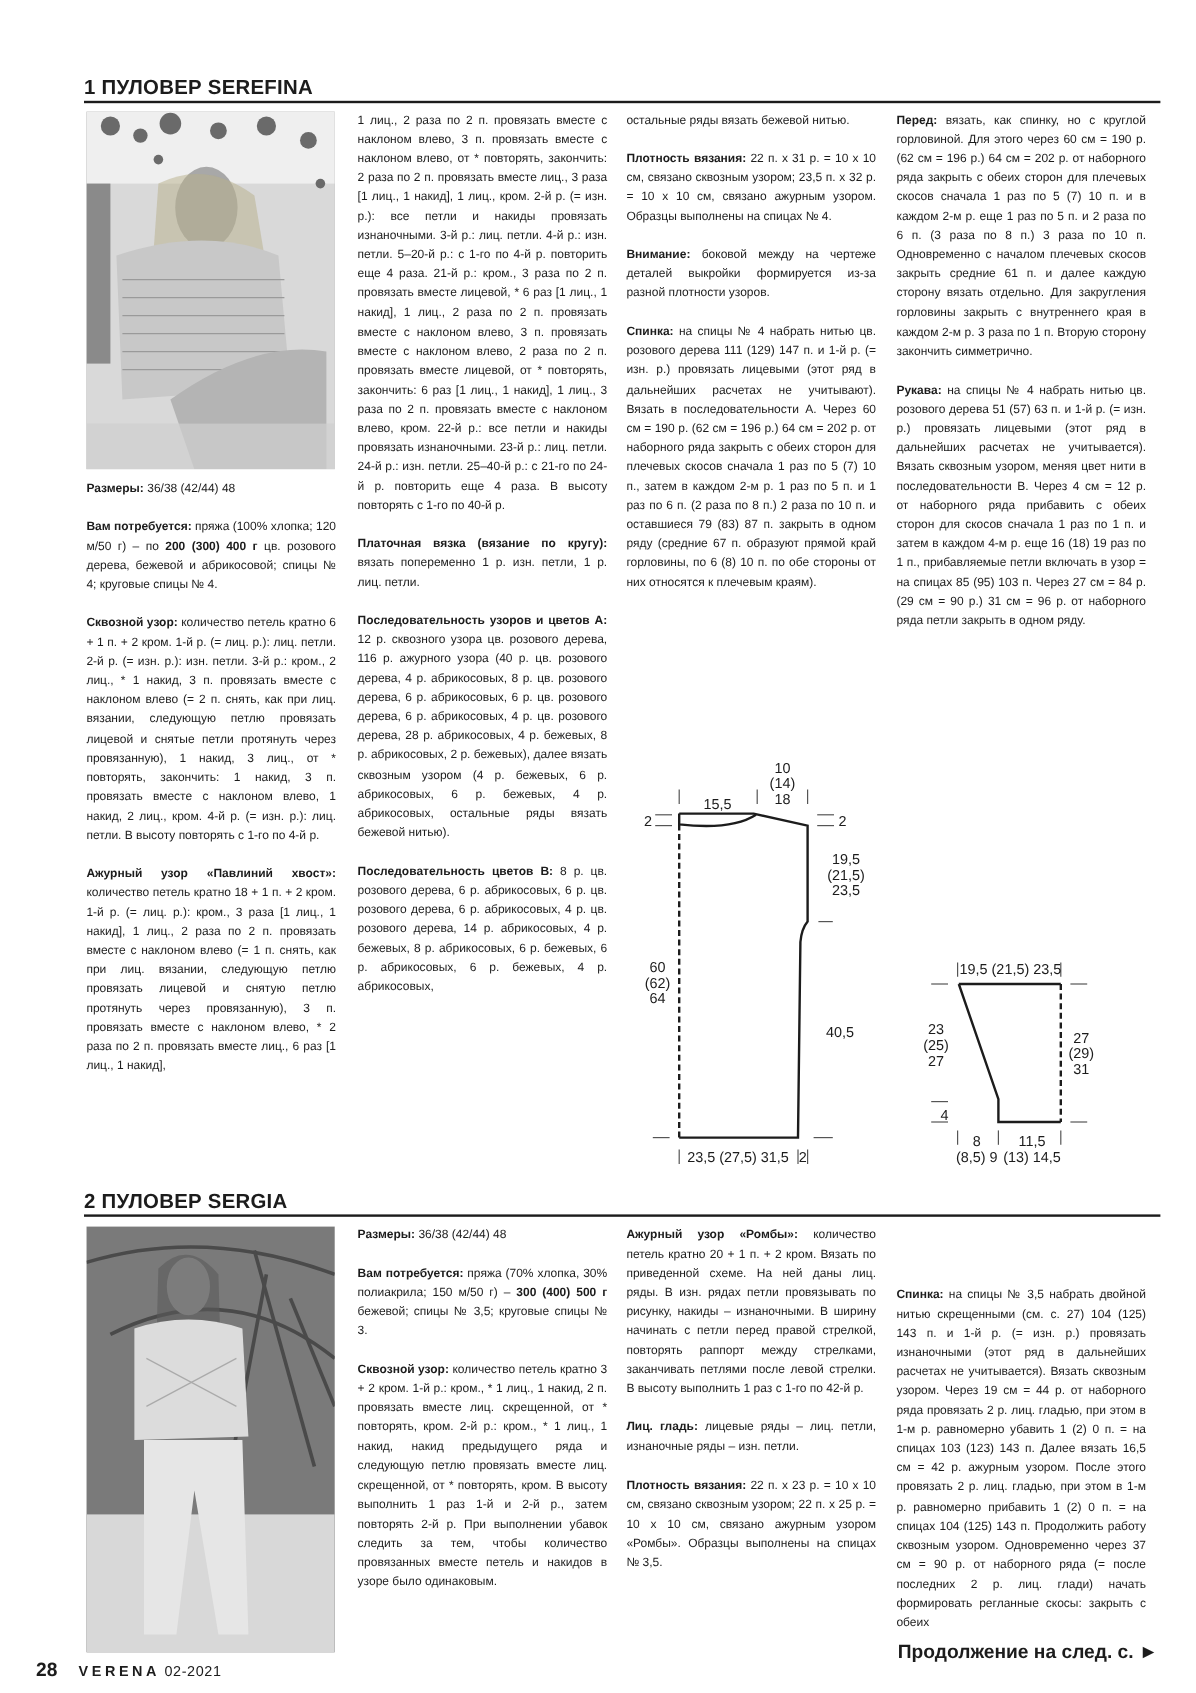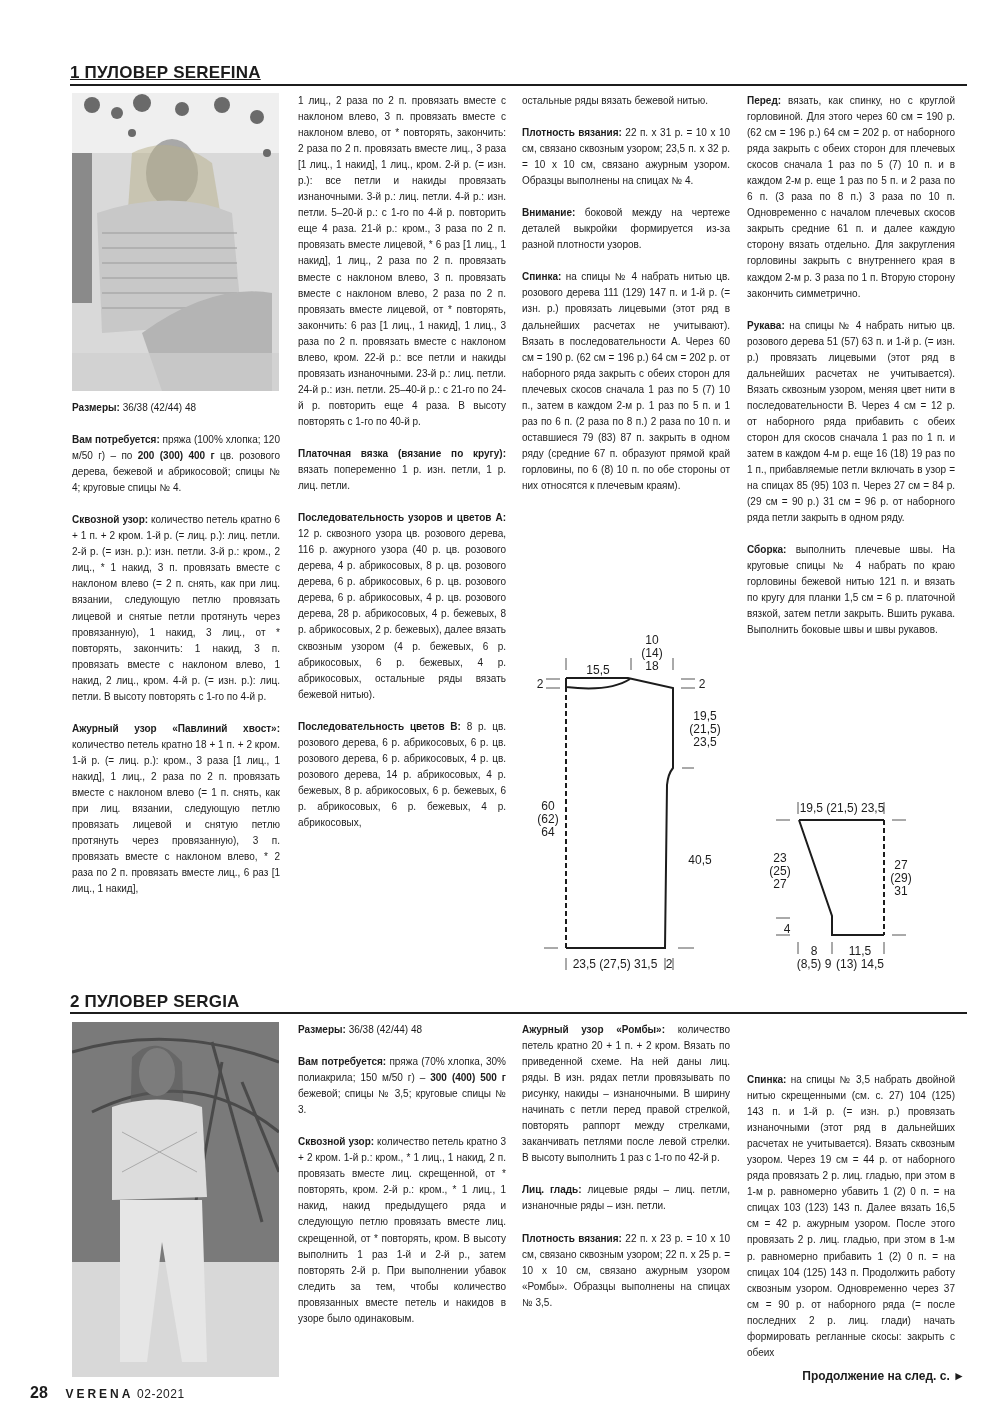--- a/index.html
+++ b/index.html
@@ -14,26 +14,26 @@
   .col b { font-weight:bold; }
   .photo { position:absolute; background:#bdbdbd; overflow:hidden; }
   .photo svg { width:100%; height:100%; display:block; }
   .diagram { position:absolute; }
   .diagram svg { overflow:visible; }
   .dtext { font-family:"Liberation Sans", sans-serif; font-size:12px; fill:#1c1c1c; }
   .footer { position:absolute; left:30px; top:1384px; font-size:13px;text-align:right; }
   .pgnum { font-weight:bold; font-size:16px; margin-right:14px; }
   .brand { font-weight:bold; letter-spacing:3px; font-size:12px; }
   .issue { font-size:12px; letter-spacing:0.5px; }
-  .cont { position:absolute; right:32px; top:1369px; font-size:12px; font-weight:bold; }
+  .cont { position:absolute; right:32px; top:1369px; font-size:16px; font-weight:bold; }
 </style>
 </head>
 <body>
 
-<div class="section-title" style="top:63px;text-decoration:underline;">1 ПУЛОВЕР SEREFINA</div>
+<div class="section-title" style="top:63px;">1 ПУЛОВЕР SEREFINA</div>
 <div class="rule" style="top:84px;"></div>
 
 <div class="photo" style="left:72px; top:93px; width:207px; height:298px;">
   <svg viewBox="0 0 207 298" preserveAspectRatio="none">
     <rect width="207" height="298" fill="#d9d9d9"></rect>
     <rect y="0" width="207" height="60" fill="#efefef"></rect>
     <g fill="#6a6a6a">
       <circle cx="20" cy="12" r="8"></circle>
         <circle cx="45" cy="20" r="6"></circle>
         <circle cx="70" cy="10" r="9"></circle>
@@ -77,21 +77,20 @@
 <div class="col" style="left:522px; top:93px;">
   <p><span>остальные ряды вязать бежевой нитью.</span></p>
   <p><b>Плотность вязания:</b><span> 22 п. х 31 р. = 10 х 10 см, связано сквозным узором; 23,5 п. х 32 р. = 10 х 10 см, связано ажурным узором. Образцы выполнены на спицах № 4.</span></p>
   <p><b>Внимание:</b><span> боковой между на чертеже деталей выкройки формируется из-за разной плотности узоров.</span></p>
   <p><b>Спинка:</b><span> на спицы № 4 набрать нитью цв. розового дерева 111 (129) 147 п. и 1-й р. (= изн. р.) провязать лицевыми (этот ряд в дальнейших расчетах не учитывают). Вязать в последовательности А. Через 60 см = 190 р. (62 см = 196 р.) 64 см = 202 р. от наборного ряда закрыть с обеих сторон для плечевых скосов сначала 1 раз по 5 (7) 10 п., затем в каждом 2-м р. 1 раз по 5 п. и 1 раз по 6 п. (2 раза по 8 п.) 2 раза по 10 п. и оставшиеся 79 (83) 87 п. закрыть в одном ряду (средние 67 п. образуют прямой край горловины, по 6 (8) 10 п. по обе стороны от них относятся к плечевым краям).</span></p>
 </div>
 
 <div class="col" style="left:747px; top:93px;">
   <p><b>Перед:</b><span> вязать, как спинку, но с круглой горловиной. Для этого через 60 см = 190 р. (62 см = 196 р.) 64 см = 202 р. от наборного ряда закрыть с обеих сторон для плечевых скосов сначала 1 раз по 5 (7) 10 п. и в каждом 2-м р. еще 1 раз по 5 п. и 2 раза по 6 п. (3 раза по 8 п.) 3 раза по 10 п. Одновременно с началом плечевых скосов закрыть средние 61 п. и далее каждую сторону вязать отдельно. Для закругления горловины закрыть с внутреннего края в каждом 2-м р. 3 раза по 1 п. Вторую сторону закончить симметрично.</span></p>
   <p><b>Рукава:</b><span> на спицы № 4 набрать нитью цв. розового дерева 51 (57) 63 п. и 1-й р. (= изн. р.) провязать лицевыми (этот ряд в дальнейших расчетах не учитывается). Вязать сквозным узором, меняя цвет нити в последовательности В. Через 4 см = 12 р. от наборного ряда прибавить с обеих сторон для скосов сначала 1 раз по 1 п. и затем в каждом 4-м р. еще 16 (18) 19 раз по 1 п., прибавляемые петли включать в узор = на спицах 85 (95) 103 п. Через 27 см = 84 р. (29 см = 90 р.) 31 см = 96 р. от наборного ряда петли закрыть в одном ряду.</span></p>
-  <p><b>Сборка:</b><span> выполнить плечевые швы. На круговые спицы № 4 набрать по краю горловины бежевой нитью 121 п. и вязать по кругу для планки 1,5 см = 6 р. платочной вязкой, затем петли закрыть. Вшить рукава. Выполнить боковые швы и швы рукавов.</span></p>
 </div>
 
 <div class="diagram" style="left:520px; top:630px; width:220px; height:345px;">
   <svg width="220" height="345" viewBox="0 0 220 345">
     <g stroke="#555" stroke-width="1">
       <line x1="46" y1="28" x2="46" y2="40"></line>
         <line x1="111" y1="28" x2="111" y2="40"></line>
         <line x1="153" y1="28" x2="153" y2="40"></line>
       <line x1="26" y1="49" x2="40" y2="49"></line>
         <line x1="26" y1="58" x2="40" y2="58"></line>

